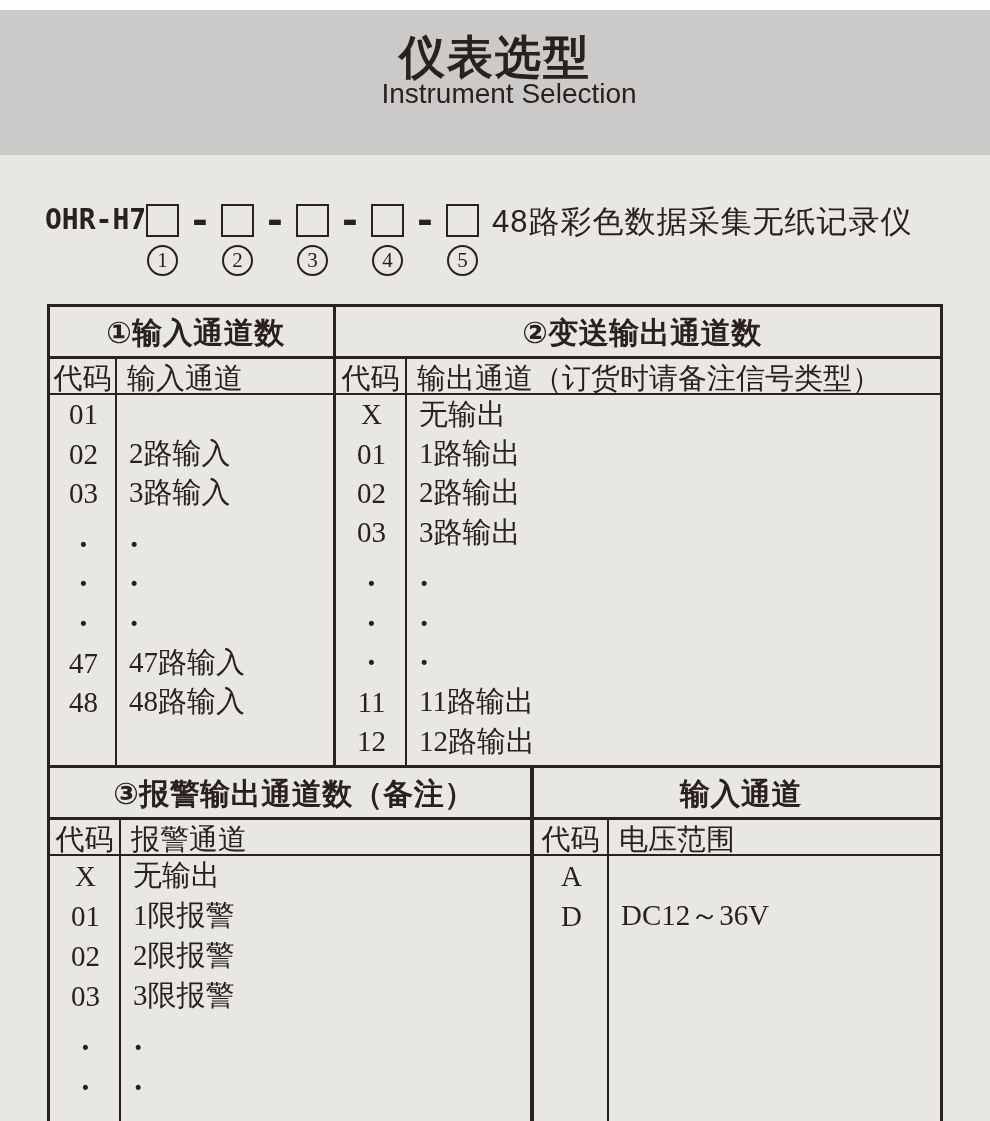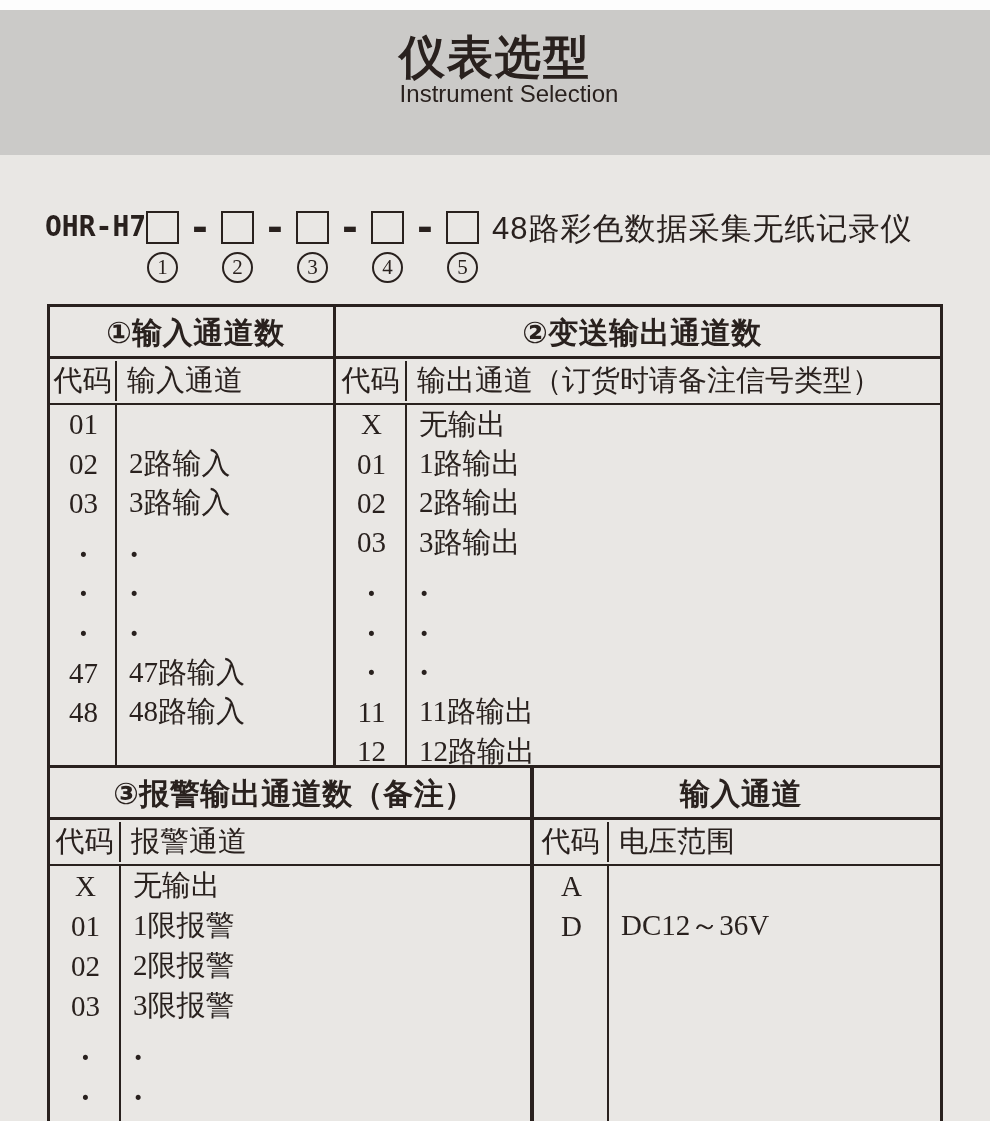--- a/index.html
+++ b/index.html
@@ -19,24 +19,24 @@
   .banner{
     height:145px;background:var(--banner);text-align:center;
     padding-top:22px;
   }
   .banner h1{
     font-family:"Liberation Sans","DejaVu Sans",sans-serif;
     font-size:46px;font-weight:bold;line-height:50px;letter-spacing:2px;
   }
   .banner .subtitle{
     font-family:"Liberation Sans","DejaVu Sans",sans-serif;
-    font-size:24px;line-height:24px;padding-left:28px;
+    font-size:28px;line-height:24px;padding-left:28px;
   }
   
-  .model{position:absolute;left:45px;top:199px;width:925px;height:95px;}
+  .model{position:absolute;left:45px;top:192px;width:925px;height:95px;}
   .model .prefix{
     position:absolute;left:0;top:11px;
     font-family:"DejaVu Sans Mono","Liberation Mono",monospace;
     font-size:28px;font-weight:600;letter-spacing:0px;
   }
   .model .boxes{position:absolute;left:101px;top:12px;display:flex;align-items:center;}
   .model .box{width:33px;height:33px;border:2px solid var(--ink);background:transparent;}
   .model .dash{
     width:42px;text-align:center;
     font-family:"DejaVu Sans Mono","Liberation Mono",monospace;
@@ -70,22 +70,22 @@
   .sec-3{width:484px;border-right:4px solid var(--ink);--cw:71px;}
   .sec-4{flex:1;--cw:75px;}
   .sec-title{
     height:52px;line-height:52px;padding-left:8px;
     border-bottom:3px solid var(--ink);
     font-family:"Liberation Sans","DejaVu Sans",sans-serif;
     font-size:30px;font-weight:bold;letter-spacing:0.5px;
     white-space:nowrap;overflow:hidden;text-align:center;
   }
   .sub{
-    height:46px;border-bottom:2px solid var(--ink);
-    display:flex;align-items:center;font-size:29px;white-space:nowrap;
+    height:36px;border-bottom:2px solid var(--ink);
+    display:flex;align-items:flex-start;font-size:29px;white-space:nowrap;
   }
   .sub .code{
     width:var(--cw);border-right:2px solid var(--ink);
     display:flex;align-items:center;justify-content:center;
   }
   .sub .val{display:flex;align-items:center;padding-left:10px;overflow:hidden;}
   .sec-body{flex:1;position:relative;font-size:29px;overflow:hidden;}
   .vline{
     position:absolute;left:calc(var(--cw) - 2px);top:0;bottom:0;width:2px;
     background:var(--ink);

